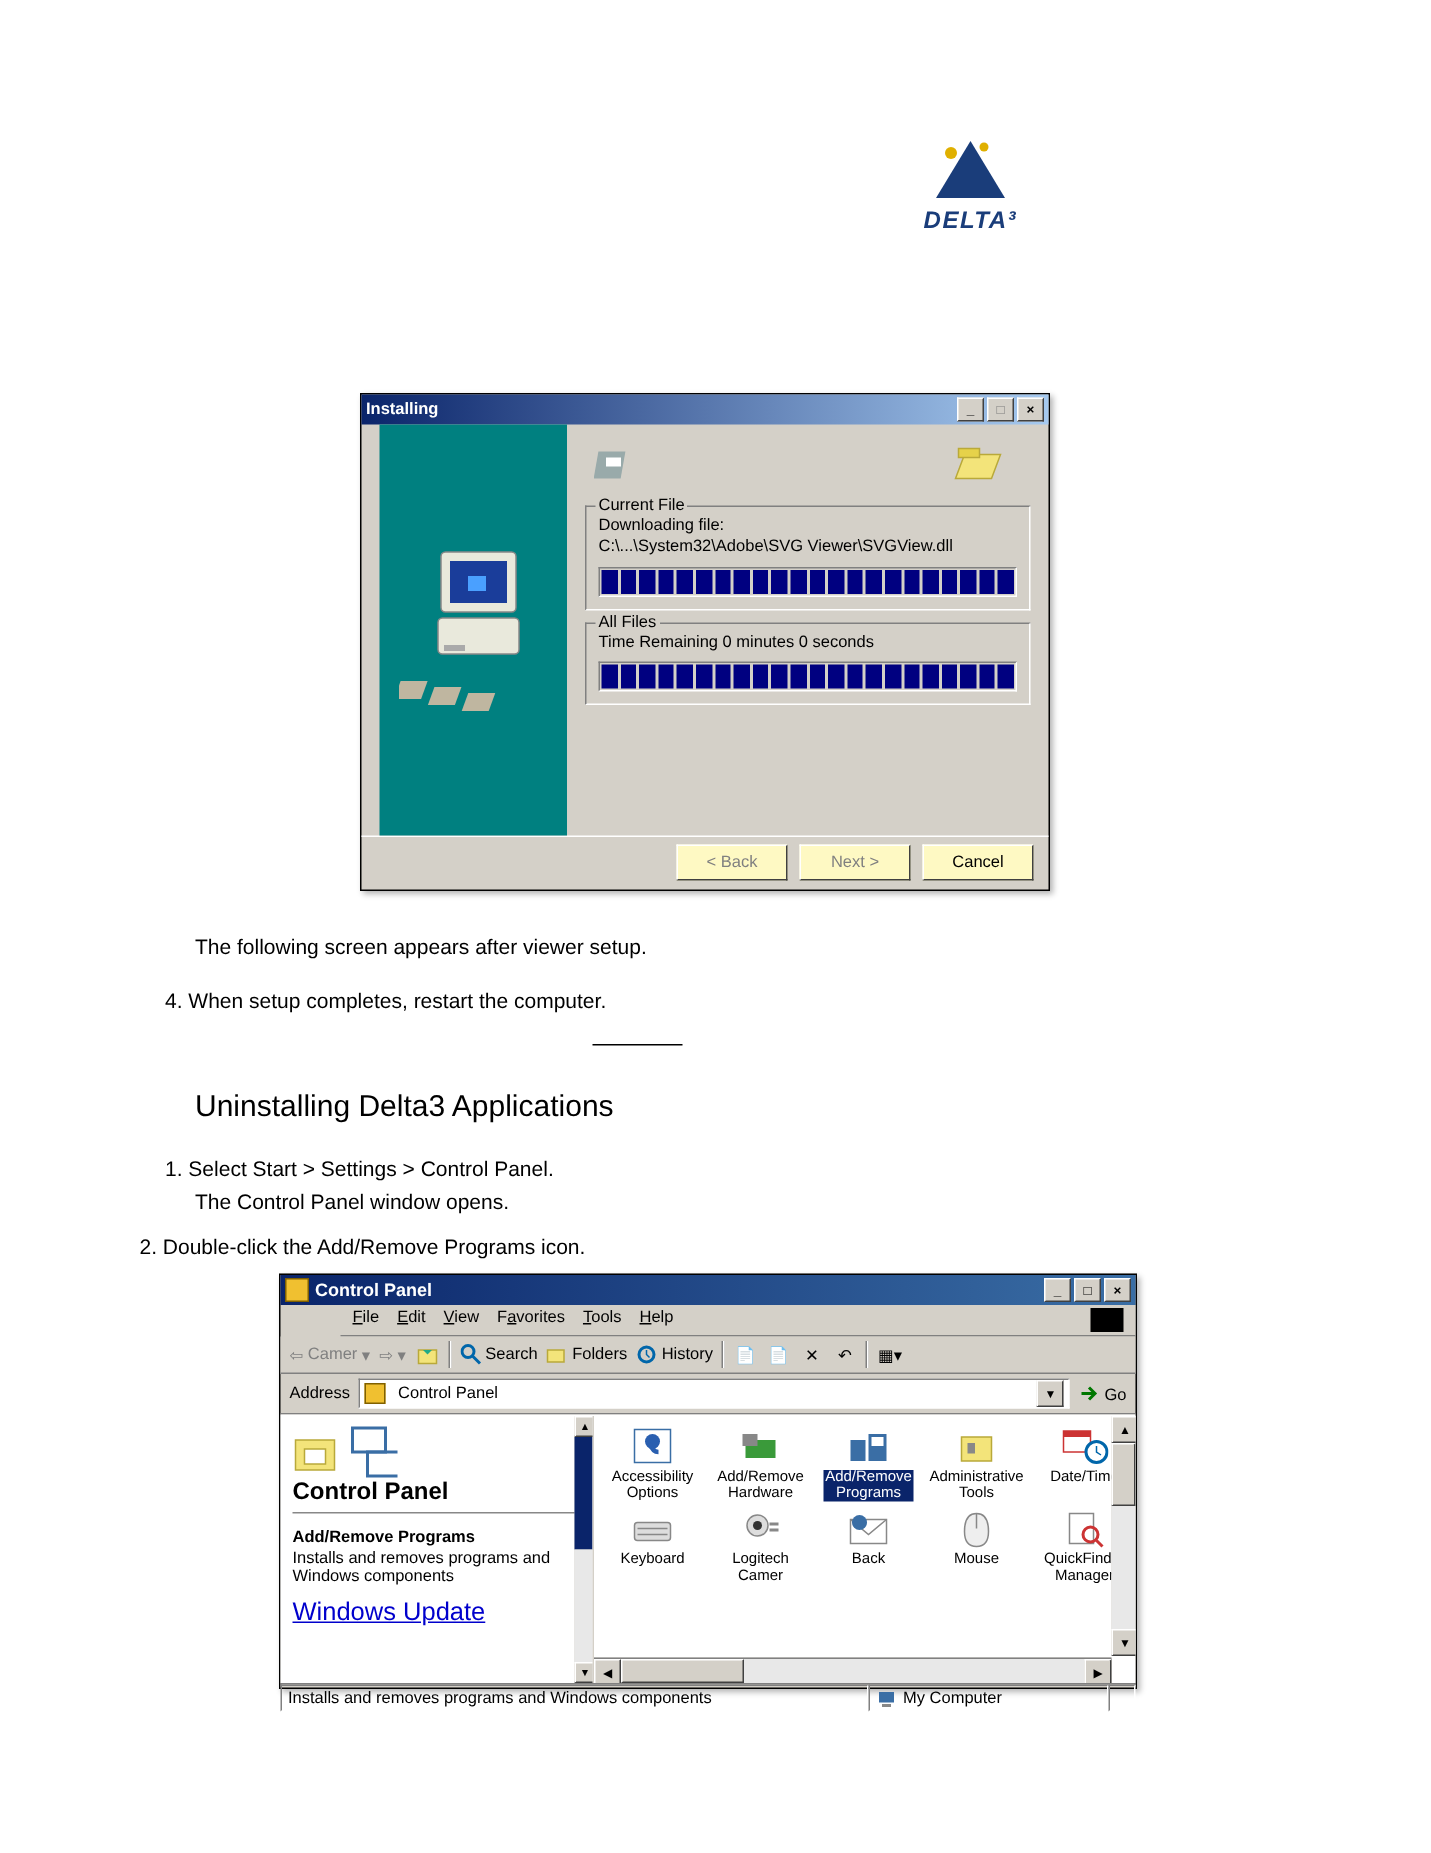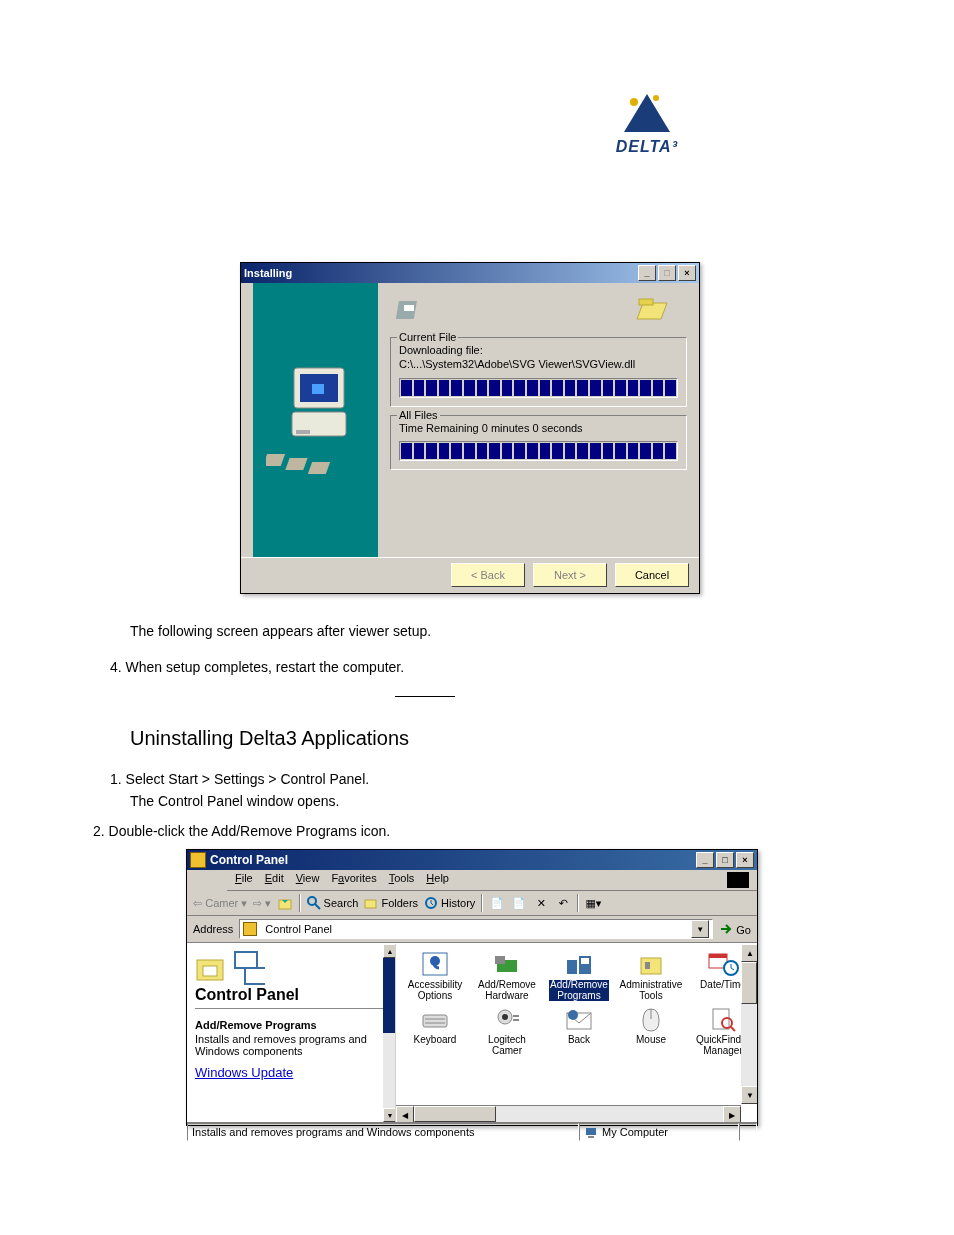--- a/index.html
+++ b/index.html
@@ -272,21 +272,21 @@
   }
   .cp-title {
     font-weight:bold;
     font-size:16px;
     border-bottom:1px solid #888;
     padding-bottom:4px;
     margin-bottom:10px;
   }
   .cp-heading { font-weight:bold; font-size:11px; }
   .cp-desc { font-size:11px; margin:2px 0 8px 0; }
-  .cp-link { color:#0000cc; text-decoration:underline; font-size:13px; }
+  .cp-link { color:#0000cc; text-decoration:underline; font-size:17px; }
   .cp-right {
     flex:1;
     background:#fff;
     position:relative;
     overflow:hidden;
   }
   .cp-grid {
     display:grid;
     grid-template-columns: repeat(5, 70px);
     gap:4px 2px;

